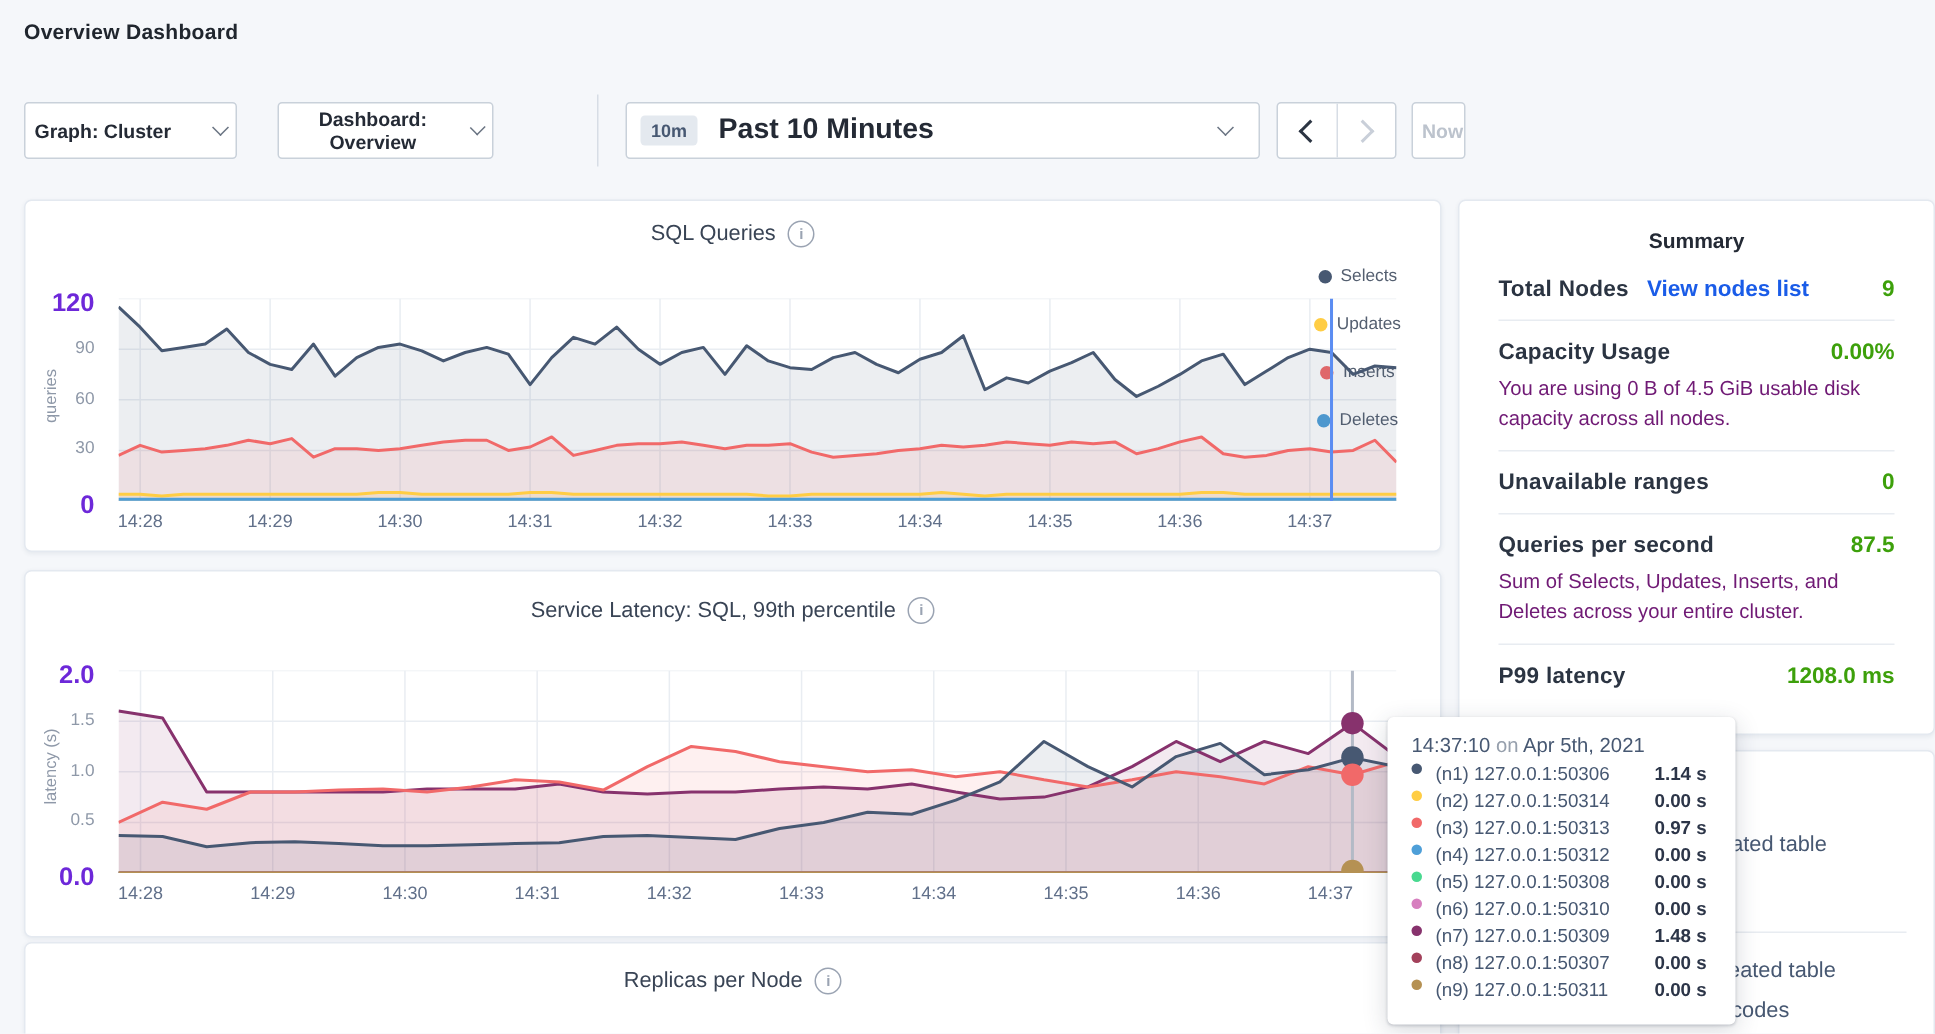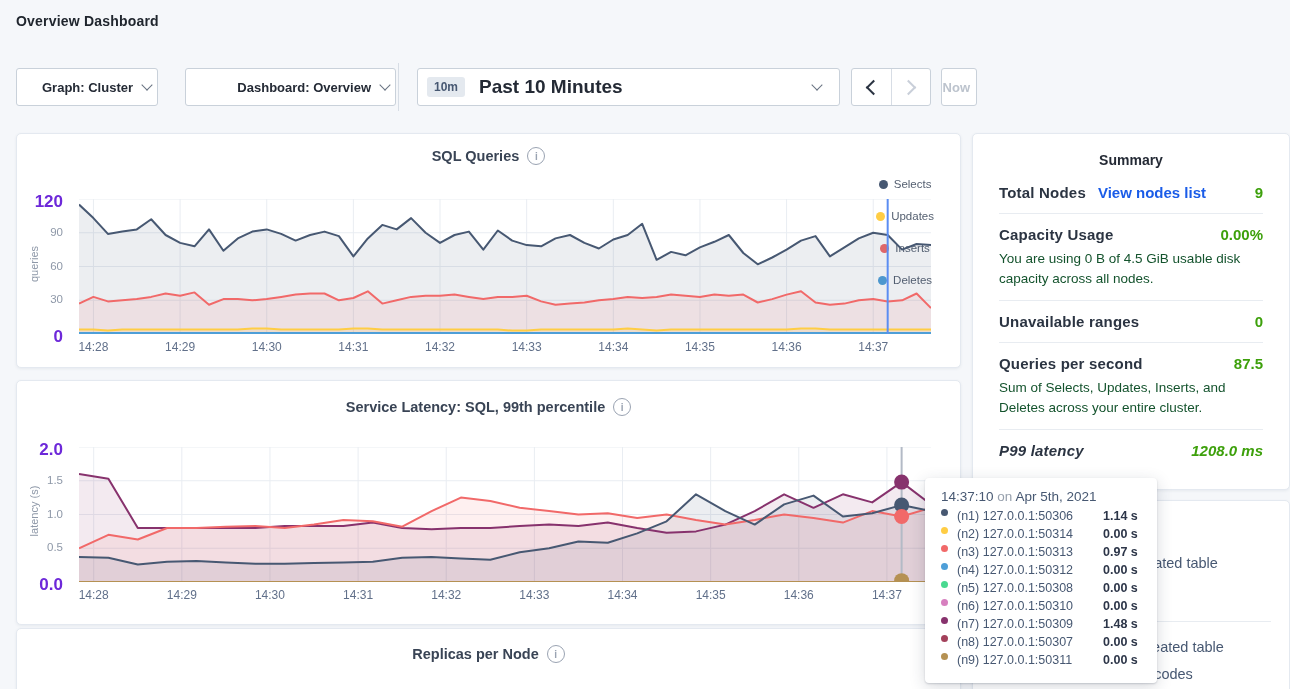--- a/index.html
+++ b/index.html
@@ -11,26 +11,26 @@
   }
   
   .page-title{
     position:absolute;left:16px;top:13px;margin:0;
     font-size:14px;font-weight:700;color:#20262e;letter-spacing:.2px;
   }
   
   .controls{position:absolute;left:0;top:68px;width:100%;height:38px;}
   .ctl-btn{
     position:absolute;height:38px;background:#fff;border:1px solid #c9d1da;border-radius:3px;
-    display:flex;align-items:center;justify-content:flex-end;gap:10px;
+    display:flex;align-items:center;justify-content:space-between;gap:10px;
     font-size:13px;font-weight:700;color:#242a35;cursor:pointer;box-sizing:border-box;
     font-family:inherit;
   }
   .ctl-graph{left:16px;width:142px;}
-  .ctl-dash{left:185px;width:211px;}
+  .ctl-dash{left:185px;width:144px;}
   .ctl-divider{position:absolute;left:398px;top:-5px;height:48px;width:1px;background:#d7dde5;}
   .timesel{
     position:absolute;left:417px;width:423px;height:38px;background:#fff;
     border:1px solid #c9d1da;border-radius:3px;box-sizing:border-box;
     display:flex;align-items:center;cursor:pointer;
   }
   .timesel .badge{
     margin-left:9px;background:#e4e9ef;border-radius:3px;padding:3px 7px;
     font-size:12px;font-weight:700;color:#475872;
   }
@@ -51,21 +51,21 @@
     position:absolute;background:#fff;border:1px solid #e4e9f0;border-radius:5px;
     box-shadow:0 1px 3px rgba(56,76,108,.08);box-sizing:border-box;
   }
   .chart-card{left:16px;width:945px;}
   .card.c1{top:133px;height:235px;}
   .card.c2{top:380px;height:245px;}
   .card.c3{top:628px;height:120px;}
   .chart-title-row{position:absolute;left:0;right:0;top:13px;display:flex;align-items:center;justify-content:center;gap:8px;}
   .c2 .chart-title-row{top:17px;}
   .c3 .chart-title-row{top:16px;}
-  .chart-title{font-size:14.5px;font-weight:700;color:#394455;}
+  .chart-title{font-size:14.5px;font-weight:400;color:#394455;}
   .info-icon{
     width:16px;height:16px;border:1.3px solid #9aa3b2;border-radius:50%;
     color:#9aa3b2;font-size:10px;font-weight:700;display:inline-flex;align-items:center;justify-content:center;
     cursor:pointer;font-style:normal;
   }
   .legend{position:absolute;right:26px;top:44px;display:flex;gap:20px;align-items:center;flex-direction:column;}
   .legend-item{display:flex;align-items:center;gap:6px;cursor:pointer;}
   .legend-dot{width:9px;height:9px;border-radius:50%;}
   .legend-label{font-size:11.5px;color:#545f70;}
   .plot{position:absolute;left:62px;top:65px;width:852px;height:135px;}
@@ -79,26 +79,26 @@
   .xtick{position:absolute;transform:translateX(-50%);font-size:12px;color:#61708a;white-space:nowrap;}
   .ylabel{
     position:absolute;left:-28px;top:124px;width:90px;text-align:center;
     transform:rotate(-90deg);font-size:11px;color:#8e98a8;
   }
   
   .right-col{position:absolute;left:972px;top:0;width:316px;height:689px;}
   .summary-card{position:absolute;left:0;right:-2px;top:133px;height:357px;overflow:hidden;padding:0 26px;}
   .summary-title{margin:18px 0 4px;text-align:center;font-size:14px;font-weight:700;color:#242a35;}
   .sum-row{padding:12px 0;border-bottom:1px solid #e8ecf1;}
-  .sum-row:last-child{border-bottom:none;font-style:italic;}
+  .sum-row:last-child{border-bottom:none;}
   .sum-top{display:flex;align-items:baseline;}
   .sum-label{font-size:15px;font-weight:700;color:#2b3442;letter-spacing:.2px;}
   .sum-link{font-size:15px;font-weight:700;color:#1a5ce8;margin-left:12px;cursor:pointer;text-decoration:none;}
   .sum-value{margin-left:auto;font-size:15px;font-weight:700;color:#3da00b;white-space:nowrap;}
-  .sum-desc{margin:6px 0 0;font-size:13.5px;line-height:1.45;color:#14532d;}
+  .sum-desc{margin:6px 0 0;font-size:13.5px;line-height:1.45;color:#701a75;}
   
   .events-card{position:absolute;left:0;right:-2px;top:500px;height:200px;}
   .events-title{margin:16px 0 0;text-align:center;font-size:14px;font-weight:700;color:#242a35;}
   .frag{position:absolute;font-size:14.5px;color:#475872;white-space:nowrap;}
   .frag.f1{left:161px;top:54px;}
   .frag.f2a{left:167px;top:138px;}
   .frag.f2b{left:132px;top:165px;}
   .ev-divider{position:absolute;left:18px;right:18px;top:120px;height:1px;background:#e8ecf1;}
   
   .tooltip{

